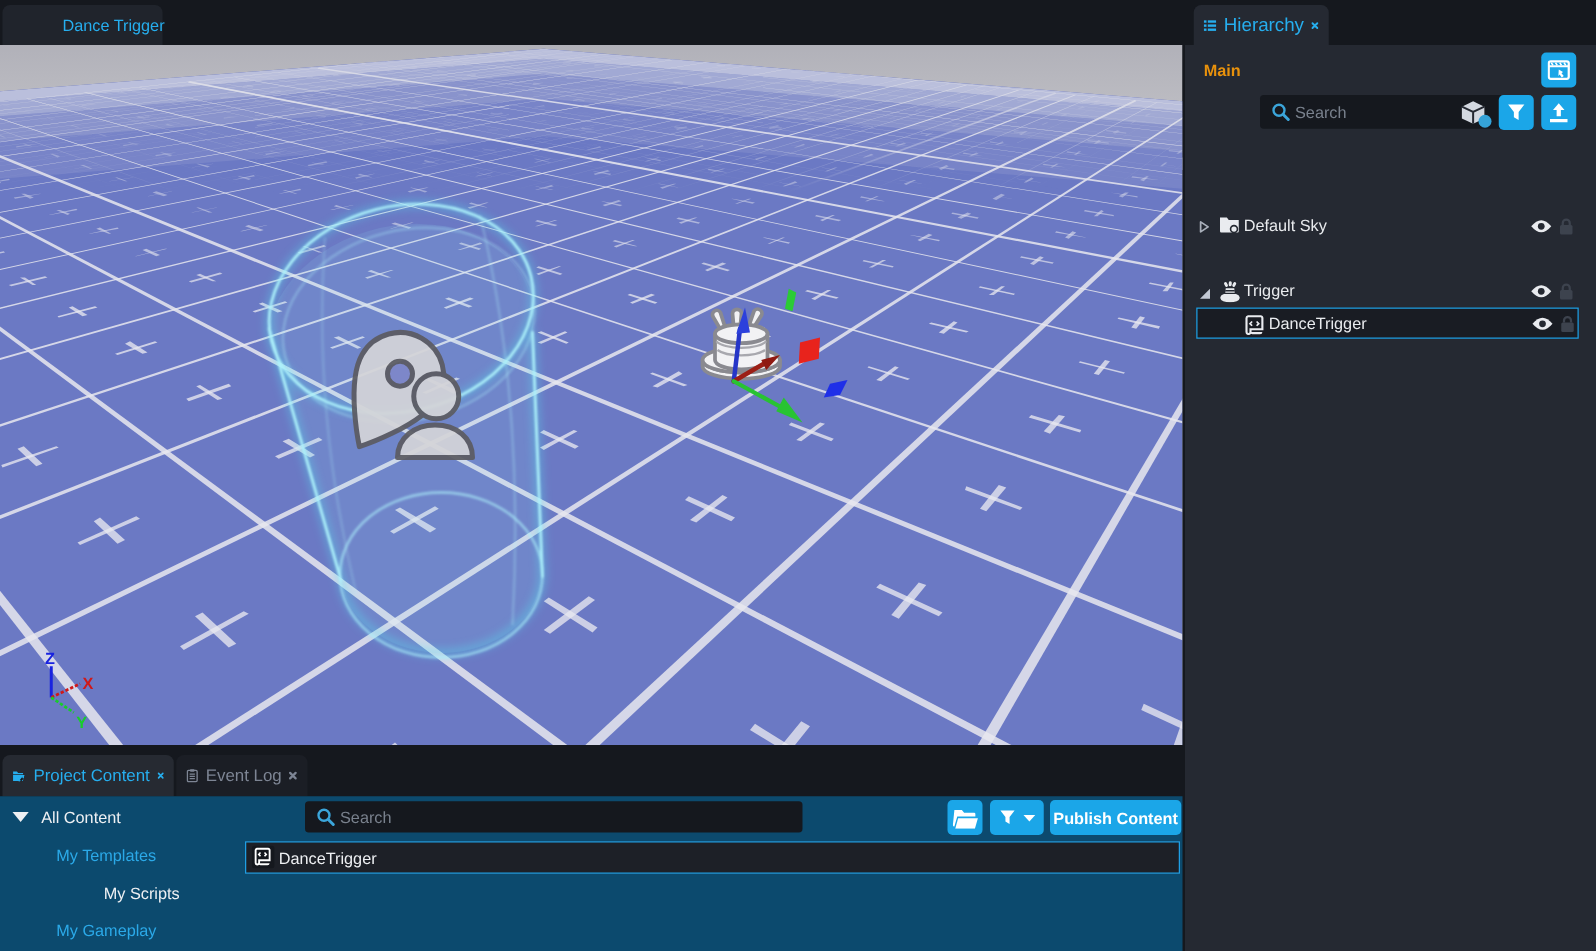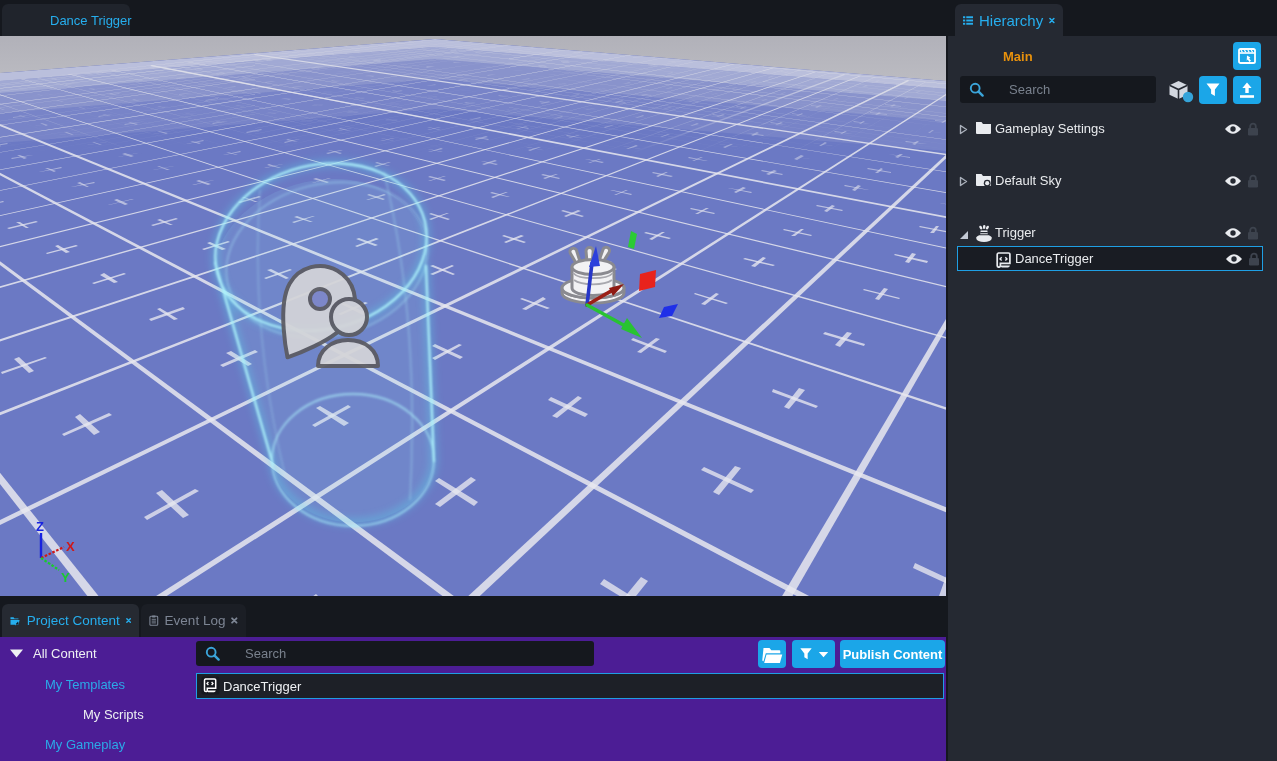--- a/index.html
+++ b/index.html
@@ -1,18 +1,18 @@
 <!DOCTYPE html>
 <html><head><meta charset="utf-8"><style>
 * { margin:0; padding:0; box-sizing:border-box; }
 body { width:1277px; height:761px; background:#15181e; font-family:"Liberation Sans",sans-serif; font-size:13px; overflow:hidden; position:relative; }
 .tab { position:absolute; top:4px; height:32px; border-radius:6px 6px 0 0; display:flex; align-items:center; padding:0 8px; gap:6px; white-space:nowrap; }
 .abs { position:absolute; }
 .bluebtn { position:absolute; background:#1ba6e8; border-radius:4px; display:flex; align-items:center; justify-content:center; }
-.searchbox { position:absolute; background:#15181e; border-radius:3px; display:flex; align-items:center; padding-left:9px; gap:25px; color:#79818d; }
+.searchbox { position:absolute; background:#15181e; border-radius:3px; display:flex; align-items:center; padding-left:9px; gap:4px; color:#79818d;margin-left:48px; }
 </style></head>
 <body>
 
 <div class="tab" style="left:2px;width:128px;background:#20242c;gap:40px;">
   <svg width="24" height="23" viewBox="0 0 24 23" style="">
       <g fill="#26aeee">
 <circle cx="5.5" cy="8.5" r="4.3"></circle>
         <circle cx="17.5" cy="8.5" r="4.3"></circle>
 <rect x="5" y="4.2" width="13" height="8.6"></rect>
 <rect x="10" y="2.8" width="3" height="3"></rect>
@@ -842,21 +842,21 @@
 <text x="36" y="531" fill="#1822e0">Z</text>
 <line x1="41" y1="558" x2="64" y2="547" stroke="#d01818" stroke-width="2.2" stroke-dasharray="2.6,1.6"></line>
 <text x="66" y="551" fill="#d01818">X</text>
 <line x1="41" y1="558" x2="59" y2="570" stroke="#18cc2c" stroke-width="2.2" stroke-dasharray="2.6,1.6"></line>
 <text x="61" y="582" fill="#18cc2c">Y</text>
 </g>
 </svg>
 </div>
 
 <div class="abs" style="left:948px;top:36px;width:329px;height:725px;background:#252932;">
-  <span class="abs" style="left:15px;top:13px;color:#e8910c;font-weight:bold;margin-left:40px;">Main</span>
+  <span class="abs" style="left:15px;top:13px;color:#e8910c;font-weight:bold;">Main</span>
   <div class="bluebtn" style="left:285px;top:6px;width:28px;height:28px;">
       <svg width="18" height="18" viewBox="0 0 18 18" style="">
         <rect x="1" y="2" width="16" height="14" rx="1.6" fill="none" stroke="#fff" stroke-width="1.8"></rect>
 <path d="M1 6 h16" stroke="#fff" stroke-width="1.6"></path>
 <path d="M3 3.2 l1.4 2 M6.4 3.2 l1.4 2 M9.8 3.2 l1.4 2 M13.2 3.2 l1.4 2" stroke="#fff" stroke-width="1.2"></path>
 <path d="M9 8.6 l3.4 2 -1.2 .9 1.8 2.3 -1.6 1.1 -1.7 -2.4 -1 1.2 z" fill="#fff"></path>
       </svg>
     </div>
   <div class="searchbox" style="left:12px;top:40px;width:196px;height:27px;">
       <svg width="15" height="15" viewBox="0 0 15 15" style="">
@@ -874,37 +874,20 @@
       <svg width="16" height="16" viewBox="0 0 16 16" style="">
         <path d="M1.5 1.5 h13 l-4.6 6 v6.5 l-3.8 -2.3 v-4.2 z" fill="#fff"></path>
       </svg>
     </div>
   <div class="bluebtn" style="left:285px;top:40px;width:28px;height:28px;">
       <svg width="18" height="18" viewBox="0 0 18 18" style="">
         <path d="M9 1.5 L13.6 7 L10.7 7 L10.7 12 L7.3 12 L7.3 7 L4.4 7 Z" fill="#fff"></path>
 <rect x="2" y="14.2" width="14" height="2.6" fill="#fff"></rect>
       </svg>
     </div>
-  <div style="position:absolute;left:0;top:80px;width:329px;height:26px;">
-  <span style="position:absolute;left:11px;top:7px;"><svg width="9" height="11" viewBox="0 0 9 11" style="">
-          <path d="M1.5 1.5 L7.5 5.5 L1.5 9.5 Z" fill="none" stroke="#aab0bb" stroke-width="1.4" stroke-linejoin="round"></path>
-        </svg></span>
-  <span style="position:absolute;left:27px;top:4px;"><svg width="17" height="14" viewBox="0 0 17 14" style="">
-          <path d="M1 2 h5.5 l1.5 2 h8 v9 a1 1 0 0 1 -1 1 h-13 a1 1 0 0 1 -1 -1 z" fill="#e9ebef"></path>
-        </svg></span>
-  <span style="position:absolute;left:47px;top:5px;color:#e9ebee;">Gameplay Settings</span>
-  <span style="position:absolute;left:276px;top:7px;"><svg width="18" height="12" viewBox="0 0 18 12" style="">
-          <path d="M1 6 Q9 -3.6 17 6 Q9 15.6 1 6 Z" fill="#e9ebef"></path>
-          <circle cx="9" cy="6" r="2.7" fill="#252932"></circle>
-        </svg></span>
-  <span style="position:absolute;left:299px;top:6px;"><svg width="12" height="14" viewBox="0 0 12 14" style="">
-          <rect x="1" y="6" width="10" height="7.5" rx="1.2" fill="#3d434e"></rect>
-<path d="M3.2 6 v-1.6 a2.8 2.8 0 0 1 5.6 0 v1.6" stroke="#3d434e" stroke-width="1.8" fill="none"></path>
-        </svg></span>
-</div>
     <div style="position:absolute;left:0;top:132px;width:329px;height:26px;">
   <span style="position:absolute;left:11px;top:7px;"><svg width="9" height="11" viewBox="0 0 9 11" style="">
           <path d="M1.5 1.5 L7.5 5.5 L1.5 9.5 Z" fill="none" stroke="#aab0bb" stroke-width="1.4" stroke-linejoin="round"></path>
         </svg></span>
   <span style="position:absolute;left:27px;top:4px;"><svg width="17" height="15" viewBox="0 0 17 15" style="">
           <path d="M1 2 h5.5 l1.5 2 h8 v9 a1 1 0 0 1 -1 1 h-13 a1 1 0 0 1 -1 -1 z" fill="#e9ebef"></path>
 <circle cx="12.2" cy="11.2" r="3.4" fill="#252932"></circle>
           <circle cx="12.2" cy="11.2" r="2.1" fill="#e9ebef"></circle>
         </svg></span>
   <span style="position:absolute;left:47px;top:5px;color:#e9ebee;">Default Sky</span>
@@ -978,21 +961,21 @@
       <rect x="1.5" y="2.5" width="13" height="15" rx="1.5" fill="none" stroke="#7d8594" stroke-width="1.8"></rect>
 <rect x="5" y="1" width="6" height="3.4" rx="1" fill="#7d8594"></rect>
 <path d="M4.5 7.5 h7 M4.5 10.5 h7 M4.5 13.5 h7" stroke="#7d8594" stroke-width="1.6"></path>
     </svg>
     <span style="color:#7d8594;font-size:13.5px;">Event Log</span>
     <svg width="11" height="11" viewBox="0 0 11 11" style="">
       <path d="M1.8 1.8 L9.2 9.2 M9.2 1.8 L1.8 9.2" stroke="#7d8594" stroke-width="3" stroke-linecap="round"></path>
     </svg>
 </div>
 
-<div class="abs" style="left:0;top:637px;width:946px;height:124px;background:#4c1d95;">
+<div class="abs" style="left:0;top:637px;width:946px;height:124px;background:#0c4a6e;">
   <span class="abs" style="left:9px;top:10px;"><svg width="15" height="11" viewBox="0 0 15 11" style="">
         <path d="M1 1.5 h13 l-6.5 8 z" fill="#eef0f3"></path>
       </svg></span>
   <span class="abs" style="left:33px;top:9px;color:#eef0f3;">All Content</span>
   <span class="abs" style="left:45px;top:40px;color:#2ba9e8;">My Templates</span>
   <span class="abs" style="left:59px;top:70px;color:#eef0f3;margin-left:24px;">My Scripts</span>
   <span class="abs" style="left:45px;top:100px;color:#2ba9e8;">My Gameplay</span>
 
   <div class="searchbox" style="left:196px;top:4px;width:398px;height:25px;">
       <svg width="15" height="15" viewBox="0 0 15 15" style="">

